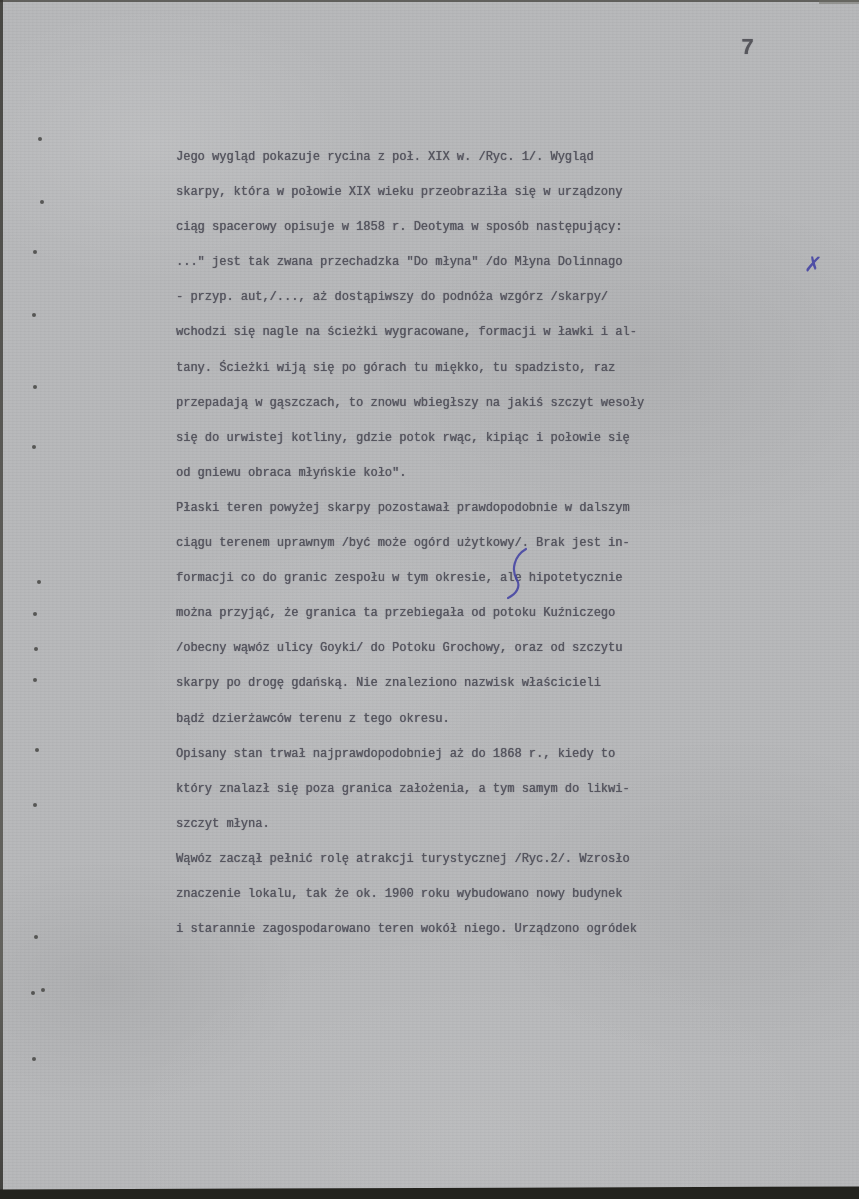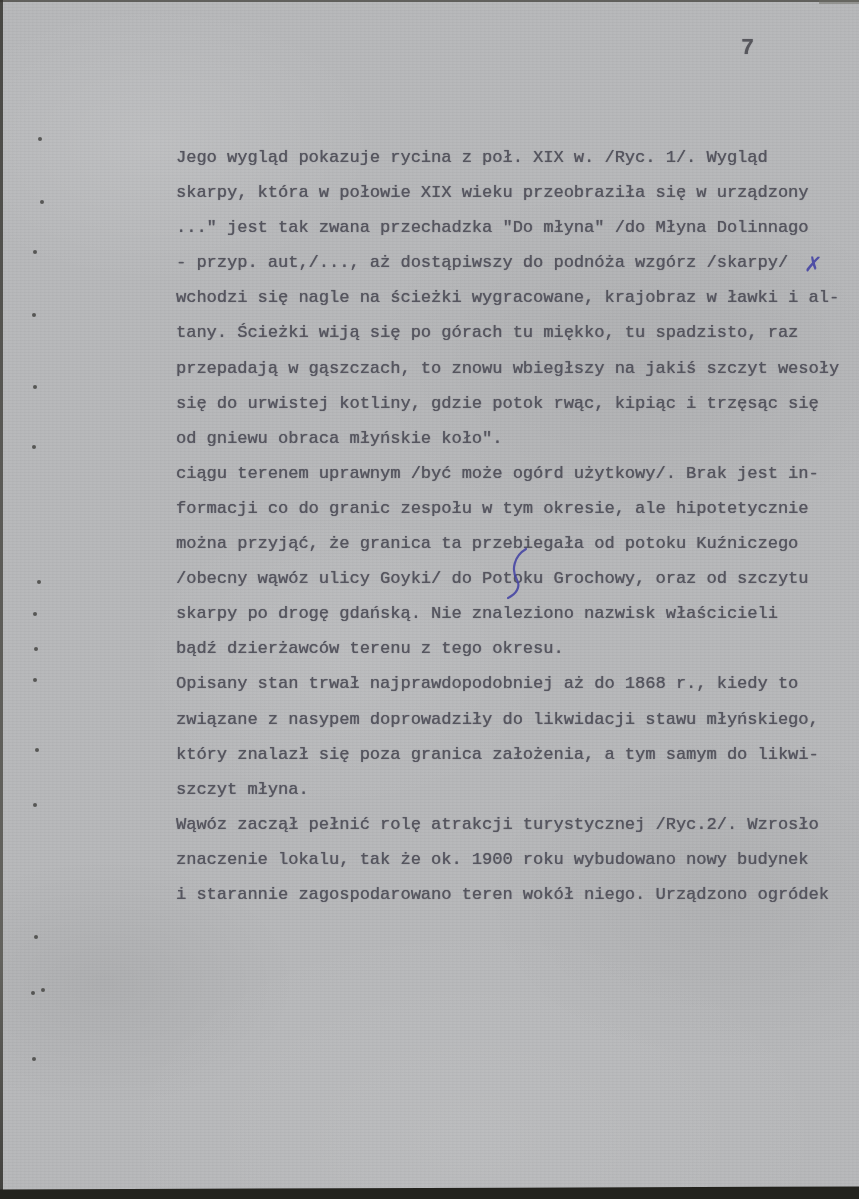--- a/index.html
+++ b/index.html
@@ -52,21 +52,21 @@
     color: #56565c;
     text-shadow: 0 0 1px rgba(80,80,90,0.6);
   }
   .text-block {
     position: absolute; left: 176px; top: 140px;
     width: 680px;
   }
   .line {
     height: 35.1px;
     line-height: 35.1px;
-    font-size: 17px;
+    font-size: 12px;
     letter-spacing: 0px;
     white-space: pre;
     color: #55555e;
     text-shadow: 0 0 1px rgba(80,80,92,0.75), 0.4px 0.4px 0.6px rgba(70,70,82,0.35);
   }
   .mark-x {
     position: absolute; left: 806px; top: 249px;
     font-size: 24px;
     color: #4544a4;
     transform: rotate(8deg) scaleY(1.15);
@@ -89,35 +89,36 @@
 <div class="page">
   <div class="edge-top"></div>
   <div class="edge-left"></div>
   <div class="corner-tr"></div>
 
   <div class="page-number">7</div>
 
   <div class="text-block" id="text-block">
       <div class="line">Jego wygląd pokazuje rycina z poł. XIX w. /Ryc. 1/. Wygląd</div>
       <div class="line">skarpy, która w połowie XIX wieku przeobraziła się w urządzony</div>
+      <div class="line">ciąg spacerowy opisuje w 1858 r. Deotyma w sposób następujący:</div>
       <div class="line">..." jest tak zwana przechadzka "Do młyna" /do Młyna Dolinnago</div>
       <div class="line">- przyp. aut,/..., aż dostąpiwszy do podnóża wzgórz /skarpy/</div>
-      <div class="line">wchodzi się nagle na ścieżki wygracowane, krajobraz w ławki i al-</div>
+      <div class="line">wchodzi się nagle na ścieżki wygracowane, formacji w ławki i al-</div>
       <div class="line">tany. Ścieżki wiją się po górach tu miękko, tu spadzisto, raz</div>
       <div class="line">przepadają w gąszczach, to znowu wbiegłszy na jakiś szczyt wesoły</div>
-      <div class="line">się do urwistej kotliny, gdzie potok rwąc, kipiąc i trzęsąc się</div>
+      <div class="line">się do urwistej kotliny, gdzie potok rwąc, kipiąc i połowie się</div>
       <div class="line">od gniewu obraca młyńskie koło".</div>
+      <div class="line">Płaski teren powyżej skarpy pozostawał prawdopodobnie w dalszym</div>
       <div class="line">ciągu terenem uprawnym /być może ogórd użytkowy/. Brak jest in-</div>
       <div class="line">formacji co do granic zespołu w tym okresie, ale hipotetycznie</div>
       <div class="line">można przyjąć, że granica ta przebiegała od potoku Kuźniczego</div>
       <div class="line">/obecny wąwóz ulicy Goyki/ do Potoku Grochowy, oraz od szczytu</div>
       <div class="line">skarpy po drogę gdańską. Nie znaleziono nazwisk właścicieli</div>
       <div class="line">bądź dzierżawców terenu z tego okresu.</div>
       <div class="line">Opisany stan trwał najprawdopodobniej aż do 1868 r., kiedy to</div>
-      <div class="line">związane z nasypem doprowadziły do likwidacji stawu młyńskiego,</div>
       <div class="line">który znalazł się poza granica założenia, a tym samym do likwi-</div>
       <div class="line">szczyt młyna.</div>
       <div class="line">Wąwóz zaczął pełnić rolę atrakcji turystycznej /Ryc.2/. Wzrosło</div>
       <div class="line">znaczenie lokalu, tak że ok. 1900 roku wybudowano nowy budynek</div>
       <div class="line">i starannie zagospodarowano teren wokół niego. Urządzono ogródek</div>
     </div>
 
   <div class="mark-x">✗</div>
 
   <svg class="mark-stroke" width="32" height="56" viewBox="0 0 32 56">

